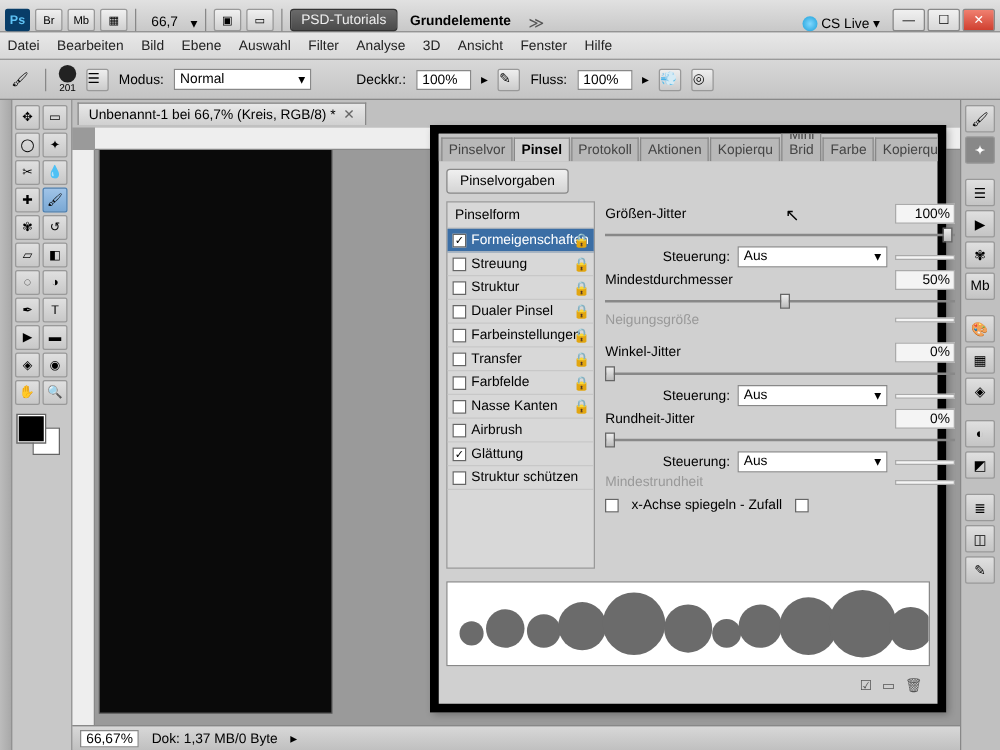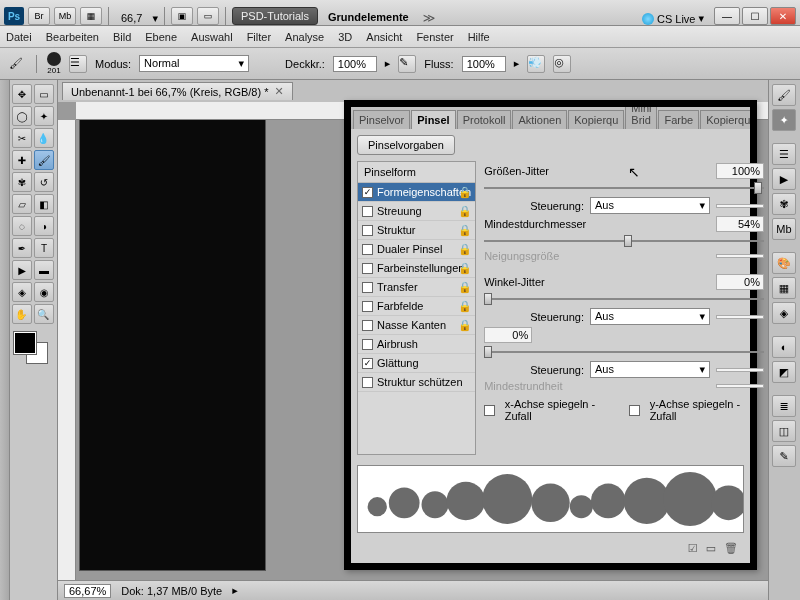--- a/index.html
+++ b/index.html
@@ -333,21 +333,21 @@
             <span style="width:40px"></span>
             <span>Steuerung:</span>
             <div class="ctrl-select">
               <span>Aus</span>
               <span>▾</span>
             </div>
             <span class="ctrl-val"></span>
           </div>
         <div class="ctrl-row">
             <span class="ctrl-label">Mindestdurchmesser</span>
-            <span class="ctrl-val">54%</span>
+            <span class="ctrl-val">50%</span>
           </div>
         <div class="slider">
             <div class="slider-track"></div>
             <div class="slider-thumb" style="left:50%"></div>
           </div>
         <div class="ctrl-row disabled">
             <span class="ctrl-label">Neigungsgröße</span>
             <span class="ctrl-val"></span>
           </div>
         <div style="height:8px"></div>
@@ -362,20 +362,21 @@
         <div class="ctrl-row">
             <span style="width:40px"></span>
             <span>Steuerung:</span>
             <div class="ctrl-select">
               <span>Aus</span>
               <span>▾</span>
             </div>
             <span class="ctrl-val"></span>
           </div>
         <div class="ctrl-row">
+            <span class="ctrl-label">Rundheit-Jitter</span>
             <span class="ctrl-val">0%</span>
           </div>
         <div class="slider">
             <div class="slider-track"></div>
             <div class="slider-thumb" style="left:0"></div>
           </div>
         <div class="ctrl-row">
             <span style="width:40px"></span>
             <span>Steuerung:</span>
             <div class="ctrl-select">
@@ -385,21 +386,20 @@
             <span class="ctrl-val"></span>
           </div>
         <div class="ctrl-row disabled">
             <span class="ctrl-label">Mindestrundheit</span>
             <span class="ctrl-val"></span>
           </div>
         <div class="mirror-row">
           <span class="shape-cb"></span>
             <span>x-Achse spiegeln - Zufall</span>
           <span class="shape-cb"></span>
-            <span>y-Achse spiegeln - Zufall</span>
         </div>
       </div>
     </div>
     <div class="preview">
       <svg viewBox="0 0 400 68">
         <circle cx="20" cy="42" r="10" fill="#6b6b6b"></circle>
         <circle cx="48" cy="38" r="16" fill="#6b6b6b"></circle>
         <circle cx="80" cy="40" r="14" fill="#6b6b6b"></circle>
         <circle cx="112" cy="36" r="20" fill="#6b6b6b"></circle>
         <circle cx="155" cy="34" r="26" fill="#6b6b6b"></circle>

